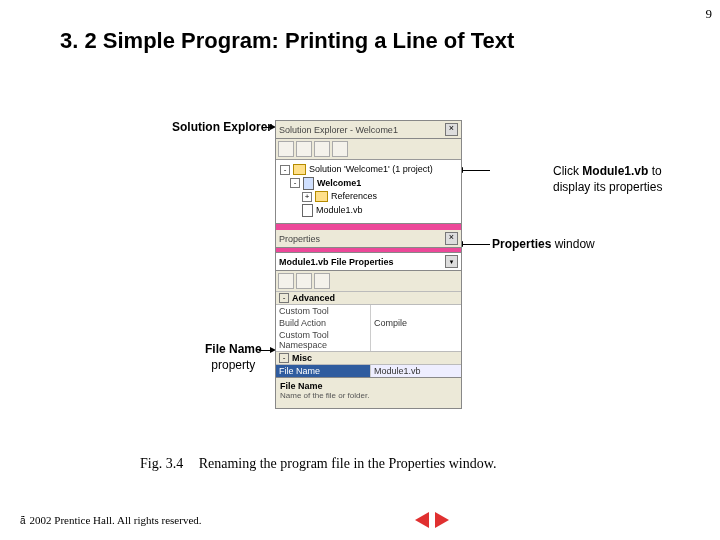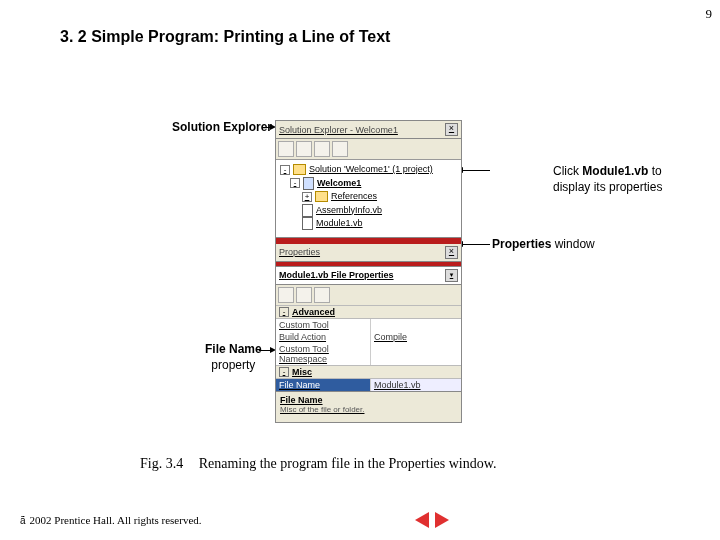--- a/index.html
+++ b/index.html
@@ -15,36 +15,35 @@
   .page-num {
     position: absolute;
     top: 6px;
     right: 8px;
     font-size: 13px;
   }
   .slide-title {
     position: absolute;
     top: 28px;
     left: 60px;
-    font-size: 16px;
+    font-size: 22px;
     font-weight: bold;
     font-family: Arial, sans-serif;
   }
 
   
   .shot {
     position: absolute;
     top: 120px;
     left: 275px;
     width: 185px;
     border: 1px solid #888;
     font-family: "Tahoma", Arial, sans-serif;
     font-size: 9px;
-    background: #b91c1c;
-    text-decoration: underline;
+    background: #ec4899;
   }
   .panel-title {
     display: flex;
     align-items: center;
     justify-content: space-between;
     background: #ece9d8;
     border-bottom: 1px solid #888;
     padding: 2px 3px;
     font-size: 9px;
   }
@@ -296,24 +295,20 @@
       <span class="doc-ico" style="background:#d0e0ff;"></span>
       <span class="bold">Welcome1</span>
     </div>
     <div class="tree-row ind2">
       <span class="sq">+</span>
       <span class="fold-ico"></span>
       <span>References</span>
     </div>
     <div class="tree-row ind2">
       <span class="doc-ico"></span>
-      <span>AssemblyInfo.vb</span>
-    </div>
-    <div class="tree-row ind2">
-      <span class="doc-ico"></span>
       <span>Module1.vb</span>
     </div>
   </div>
 
   <div class="panel-title" style="margin-top:6px;">
     <span class="txt">Properties</span>
     <span class="close-x">×</span>
   </div>
   <div class="props-combo">
     <span class="bold">Module1.vb  File Properties</span>
@@ -345,21 +340,21 @@
       <span class="sq">-</span>
       <span class="bold">Misc</span>
     </div>
     <div class="prop-row sel">
       <div class="k">File Name</div>
       <div class="v">Module1.vb</div>
     </div>
   </div>
   <div class="prop-help">
     <div class="h1">File Name</div>
-    <div class="h2">Misc of the file or folder.</div>
+    <div class="h2">Name of the file or folder.</div>
   </div>
 </div>
 
 <div class="fig-caption">
   <span class="num">Fig. 3.4</span>
   <span>Renaming the program file in the Properties window.</span>
 </div>
 
 <div class="footer">
   <span class="copy-sym">ã</span>

